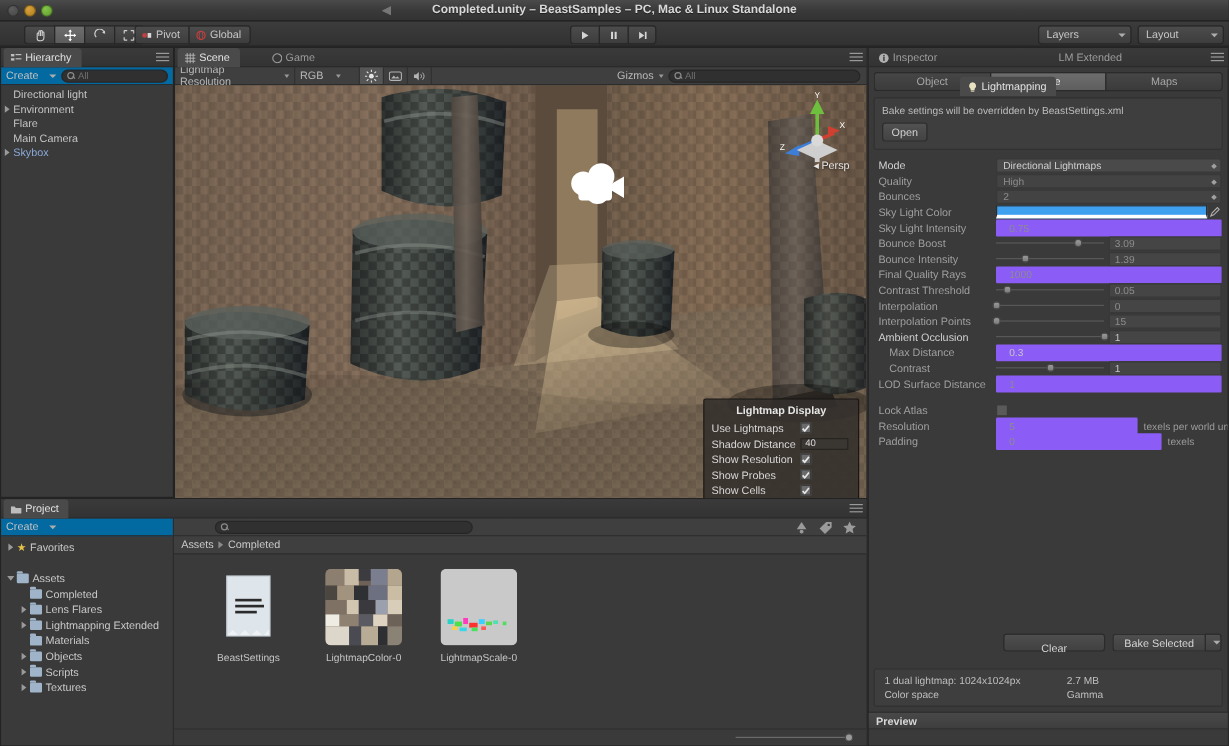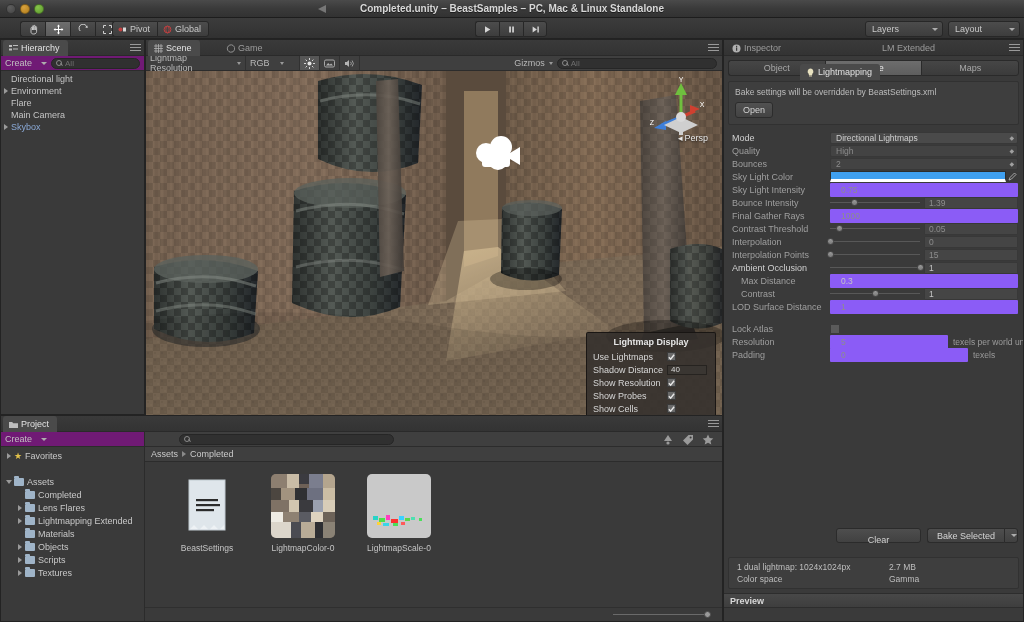--- a/index.html
+++ b/index.html
@@ -107,21 +107,21 @@
   .hamburger i {
     display: block; height: 1px; background: #9a9a9a; margin-bottom: 2px;
   }
   .hamburger i:nth-child(1){ width: 11px; }
   .hamburger i:nth-child(2){ width: 11px; }
   .hamburger i:nth-child(3){ width: 11px; }
 
   
   #hierarchy { left: 0; top: 39px; width: 145px; height: 376px; }
   .sub-toolbar {
-    height: 15px; background: #701a75; border-bottom: 1px solid #2c2c2c;
+    height: 15px; background: #0369a1; border-bottom: 1px solid #2c2c2c;
     display: flex; align-items: center; padding: 0 4px; gap: 4px;
   }
   .create-btn { font-size: 9px; color: #c0c0c0; display:flex; align-items:center; gap:3px; }
   .srch {
     flex: 1; height: 11px; border-radius: 6px;
     background: #303030; border: 1px solid #262626;
     display: flex; align-items: center; padding: 0 4px; gap: 3px;
     font-size: 8px; color: #6f6f6f;
   }
   .srch .mag { width:6px;height:6px;border:1px solid #8a8a8a;border-radius:50%;position:relative;flex:none;}
@@ -781,32 +781,43 @@
               </div>
             </div>
           </div>
           <div class="row">
             <div class="lab">Sky Light Intensity</div>
             <div class="ctl">
               <div class="txt-field dim">0.75</div>
             </div>
           </div>
           <div class="row">
+            <div class="lab">Bounce Boost</div>
+            <div class="ctl">
+              <div class="slider-wrap">
+                <div class="track">
+                  <div class="knob" style="left: calc(76% - 3px);"></div>
+                </div>
+              </div>
+              <div class="num-field dim">3.09</div>
+            </div>
+          </div>
+          <div class="row">
             <div class="lab">Bounce Intensity</div>
             <div class="ctl">
               <div class="slider-wrap">
                 <div class="track">
                   <div class="knob" style="left: calc(27% - 3px);"></div>
                 </div>
               </div>
               <div class="num-field dim">1.39</div>
             </div>
           </div>
           <div class="row">
-            <div class="lab">Final Gather Rays</div>
+            <div class="lab">Final Quality Rays</div>
             <div class="ctl">
               <div class="txt-field dim">1000</div>
             </div>
           </div>
           <div class="row">
             <div class="lab">Contrast Threshold</div>
             <div class="ctl">
               <div class="slider-wrap">
                 <div class="track">
                   <div class="knob" style="left: calc(10% - 3px);"></div>

